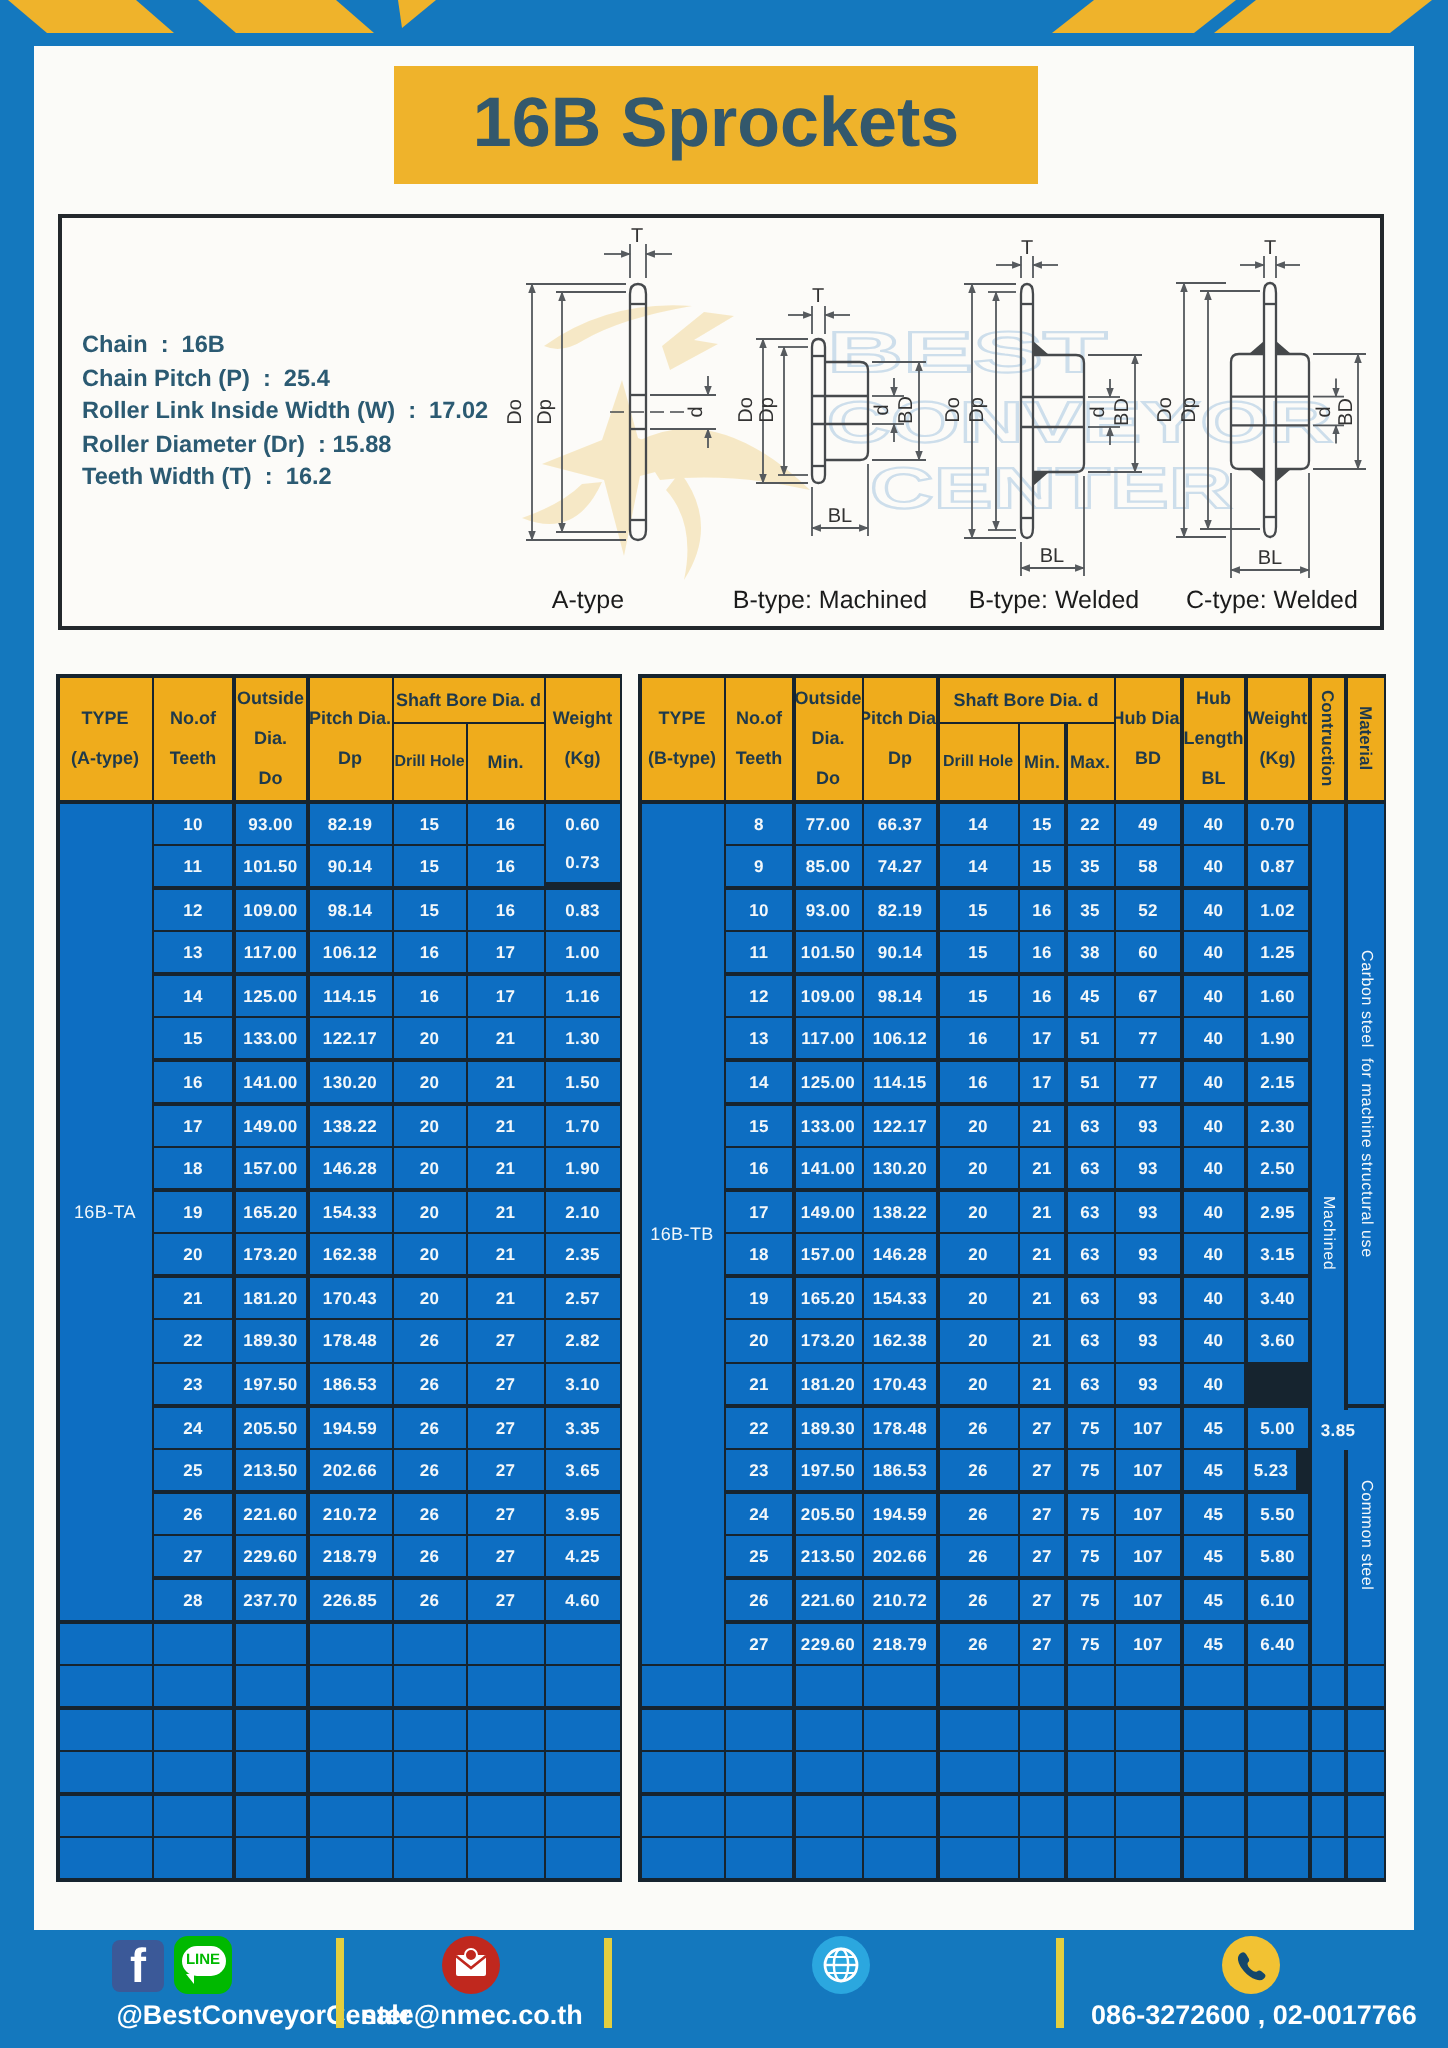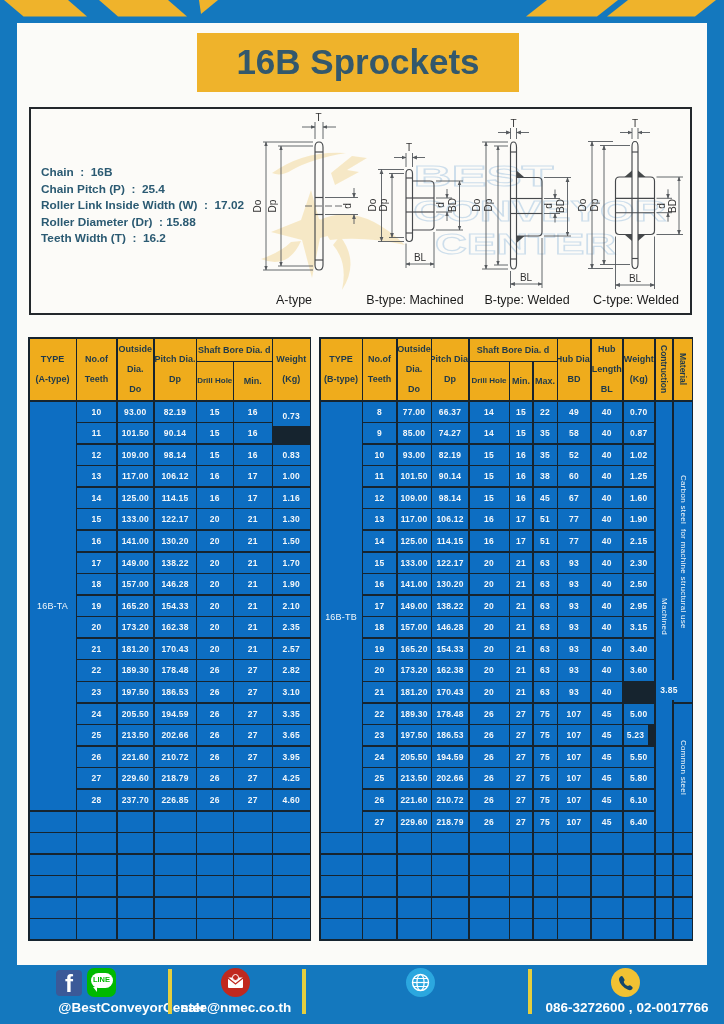--- a/index.html
+++ b/index.html
@@ -294,21 +294,21 @@
 <div class="bc " style="left:117.5px;top:401.50px;width:35.5px;height:20.08px;">93.00</div>
 <div class="bc " style="left:154.5px;top:401.50px;width:41px;height:20.08px;">82.19</div>
 <div class="bc " style="left:197.0px;top:401.50px;width:35.5px;height:20.08px;">15</div>
 <div class="bc " style="left:234.0px;top:401.50px;width:37.5px;height:20.08px;">16</div>
 <div class="bc " style="left:273.0px;top:401.50px;width:36.5px;height:20.08px;">0.60</div>
 <div class="bc " style="left:77.0px;top:423.08px;width:39px;height:20.08px;">11</div>
 <div class="bc " style="left:117.5px;top:423.08px;width:35.5px;height:20.08px;">101.50</div>
 <div class="bc " style="left:154.5px;top:423.08px;width:41px;height:20.08px;">90.14</div>
 <div class="bc " style="left:197.0px;top:423.08px;width:35.5px;height:20.08px;">15</div>
 <div class="bc " style="left:234.0px;top:423.08px;width:37.5px;height:20.08px;">16</div>
-<div class="bc " style="left:273.0px;top:406px;width:36.5px;height:20.08px;">0.73</div>
+<div class="bc " style="left:273.0px;top:421px;width:36.5px;height:20.08px;">0.73</div>
 <div class="bc " style="left:77.0px;top:444.66px;width:39px;height:20.08px;">12</div>
 <div class="bc " style="left:117.5px;top:444.66px;width:35.5px;height:20.08px;">109.00</div>
 <div class="bc " style="left:154.5px;top:444.66px;width:41px;height:20.08px;">98.14</div>
 <div class="bc " style="left:197.0px;top:444.66px;width:35.5px;height:20.08px;">15</div>
 <div class="bc " style="left:234.0px;top:444.66px;width:37.5px;height:20.08px;">16</div>
 <div class="bc " style="left:273.0px;top:444.66px;width:36.5px;height:20.08px;">0.83</div>
 <div class="bc " style="left:77.0px;top:466.24px;width:39px;height:20.08px;">13</div>
 <div class="bc " style="left:117.5px;top:466.24px;width:35.5px;height:20.08px;">117.00</div>
 <div class="bc " style="left:154.5px;top:466.24px;width:41px;height:20.08px;">106.12</div>
 <div class="bc " style="left:197.0px;top:466.24px;width:35.5px;height:20.08px;">16</div>
@@ -583,21 +583,21 @@
 <div class="bc " style="left:591.5px;top:660.46px;width:30.5px;height:20.08px;">40</div>
 <div class="bc " style="left:623.5px;top:660.46px;width:30.5px;height:20.08px;">3.60</div>
 <div class="bc " style="left:363.0px;top:682.04px;width:33px;height:20.08px;">21</div>
 <div class="bc " style="left:397.5px;top:682.04px;width:33px;height:20.08px;">181.20</div>
 <div class="bc " style="left:432.0px;top:682.04px;width:36px;height:20.08px;">170.43</div>
 <div class="bc " style="left:469.5px;top:682.04px;width:39px;height:20.08px;">20</div>
 <div class="bc " style="left:510.0px;top:682.04px;width:22px;height:20.08px;">21</div>
 <div class="bc " style="left:533.5px;top:682.04px;width:23px;height:20.08px;">63</div>
 <div class="bc " style="left:558.0px;top:682.04px;width:32px;height:20.08px;">93</div>
 <div class="bc " style="left:591.5px;top:682.04px;width:30.5px;height:20.08px;">40</div>
-<div class="bc " style="left:623.5px;top:680px;width:19px;height:20.08px;margin-left:36px;">3.85</div>
+<div class="bc " style="left:623.5px;top:705px;width:19px;height:20.08px;margin-left:36px;">3.85</div>
 <div class="bc " style="left:363.0px;top:703.62px;width:33px;height:20.08px;">22</div>
 <div class="bc " style="left:397.5px;top:703.62px;width:33px;height:20.08px;">189.30</div>
 <div class="bc " style="left:432.0px;top:703.62px;width:36px;height:20.08px;">178.48</div>
 <div class="bc " style="left:469.5px;top:703.62px;width:39px;height:20.08px;">26</div>
 <div class="bc " style="left:510.0px;top:703.62px;width:22px;height:20.08px;">27</div>
 <div class="bc " style="left:533.5px;top:703.62px;width:23px;height:20.08px;">75</div>
 <div class="bc " style="left:558.0px;top:703.62px;width:32px;height:20.08px;">107</div>
 <div class="bc " style="left:591.5px;top:703.62px;width:30.5px;height:20.08px;">45</div>
 <div class="bc " style="left:623.5px;top:703.62px;width:30.5px;height:20.08px;">5.00</div>
 <div class="bc " style="left:363.0px;top:725.20px;width:33px;height:20.08px;">23</div>

